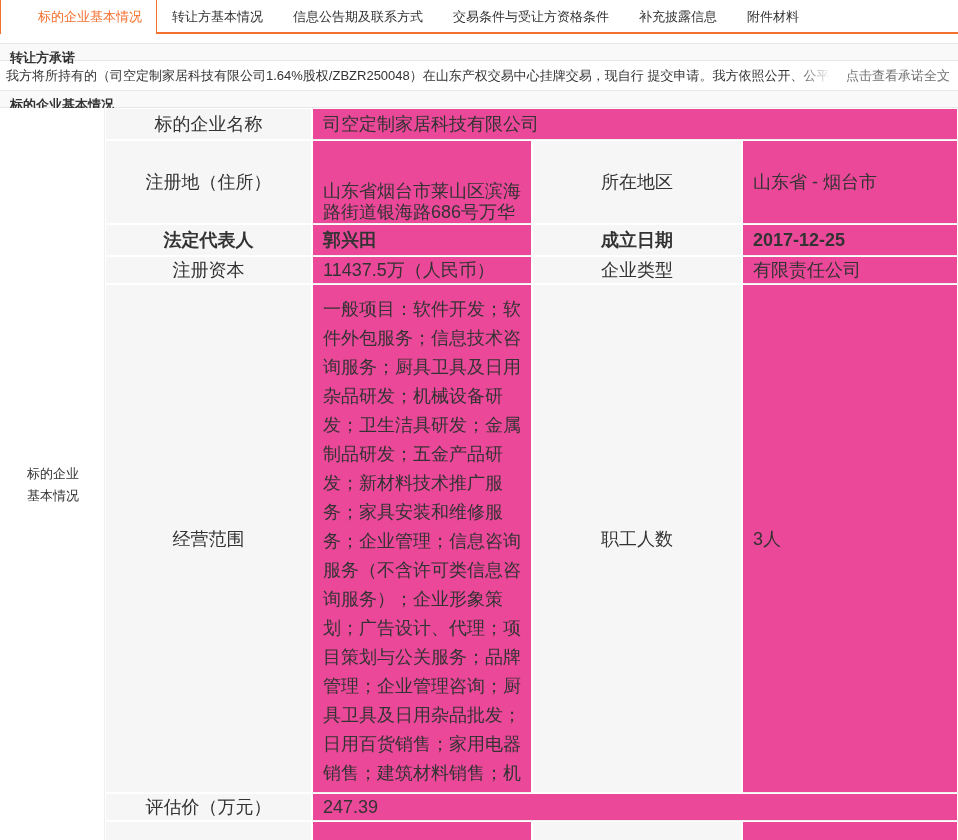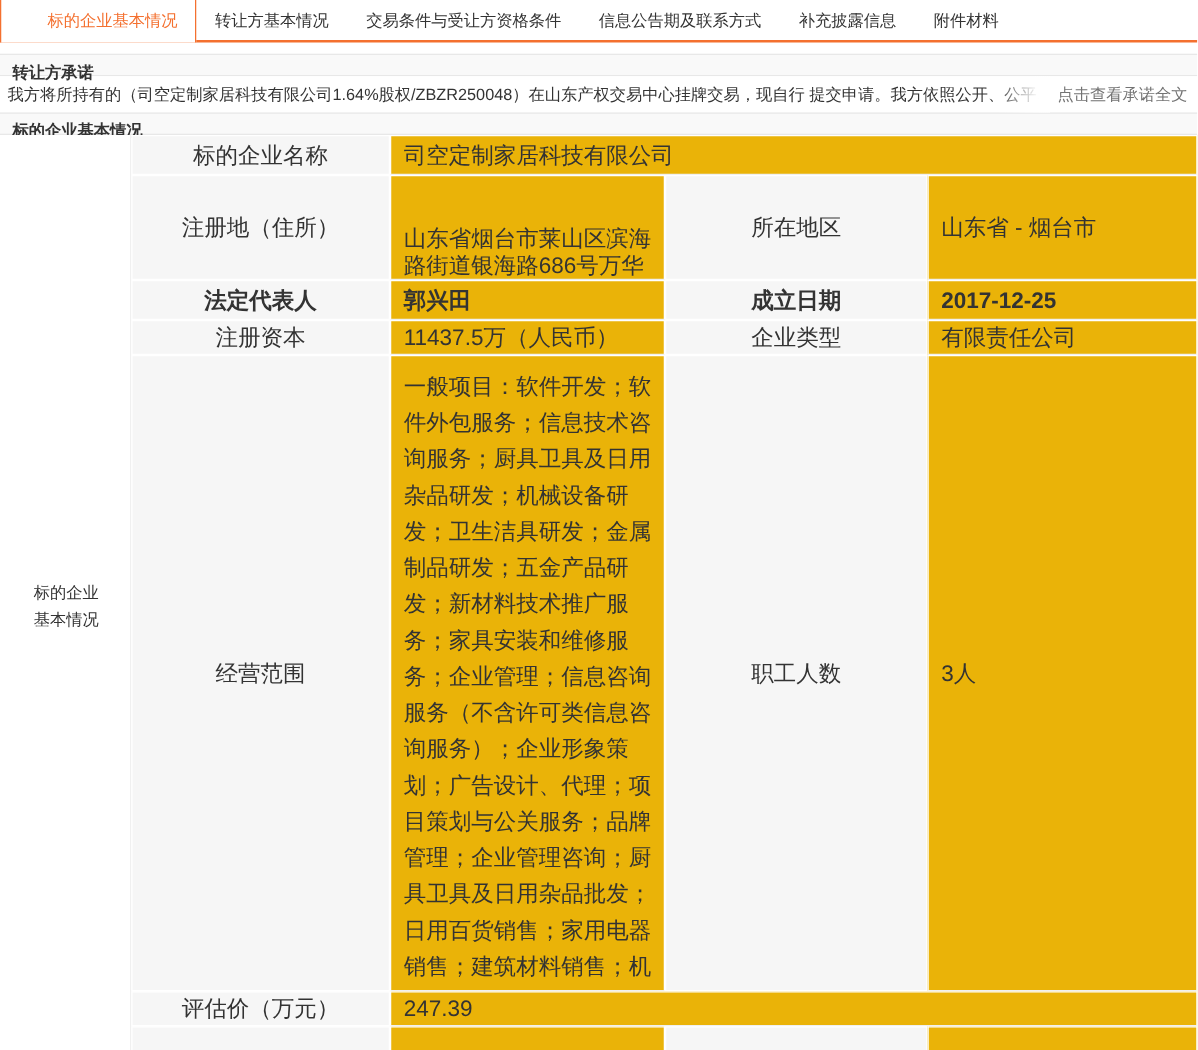--- a/index.html
+++ b/index.html
@@ -46,42 +46,42 @@
   
   .info-wrap { display: flex; width: 958px; }
   .rail {
     width: 105px; background: #fff; border-right: 1px solid #f0f0f0;
     display: flex; flex-direction: column; justify-content: center;
     padding-left: 27px; line-height: 22px; color: #333;
   }
   table.info { border-collapse: separate; border-spacing: 0; table-layout: fixed; width: 853px; }
   td { vertical-align: middle; font-size: 18px; color: #333; }
   td.lbl { background: #f6f6f6; text-align: center; border: 1px solid #ffffff; }
-  td.val { background: #eab308; border: 1px solid #ffffff; border-bottom: 1px solid #f0f0f0; padding: 0 10px; text-align: left; }
+  td.val { background: #ec4899; border: 1px solid #ffffff; border-bottom: 1px solid #f0f0f0; padding: 0 10px; text-align: left; }
   tr.r1 td { height: 32px; }
   tr.r2 td { height: 44px; }
   tr.r3 td { height: 32px; font-weight: bold; }
   tr.r4 td { height: 28px; }
   tr.r6 td { height: 32px; }
   tr.r7 td { height: 28px; }
   tr.r8 td { height: 40px; }
   .clip2 { max-height: 42px; overflow: hidden; line-height: 21px; margin-top: 40px; }
   td.biz-cell { padding: 10px; }
   .biz { height: 487px; overflow: hidden; line-height: 29px; text-align: left; }
 </style>
 </head>
 <body>
 
 <div class="page">
 
   <div class="tabbar">
     <div class="tab active">标的企业基本情况</div>
     <div class="tab">转让方基本情况</div>
+    <div class="tab">信息公告期及联系方式</div>
     <div class="tab">交易条件与受让方资格条件</div>
-    <div class="tab">信息公告期及联系方式</div>
     <div class="tab">补充披露信息</div>
     <div class="tab">附件材料</div>
   </div>
 
   <div class="gap"></div>
 
   <div class="band">转让方承诺</div>
   <div class="promise-row">
     <span class="promise-text">我方将所持有的（司空定制家居科技有限公司1.64%股权/ZBZR250048）在山东产权交易中心挂牌交易，现自行 提交申请。我方依照公开、公平、公正、诚信的原则作如下</span>
     <a class="promise-link">点击查看承诺全文</a>

